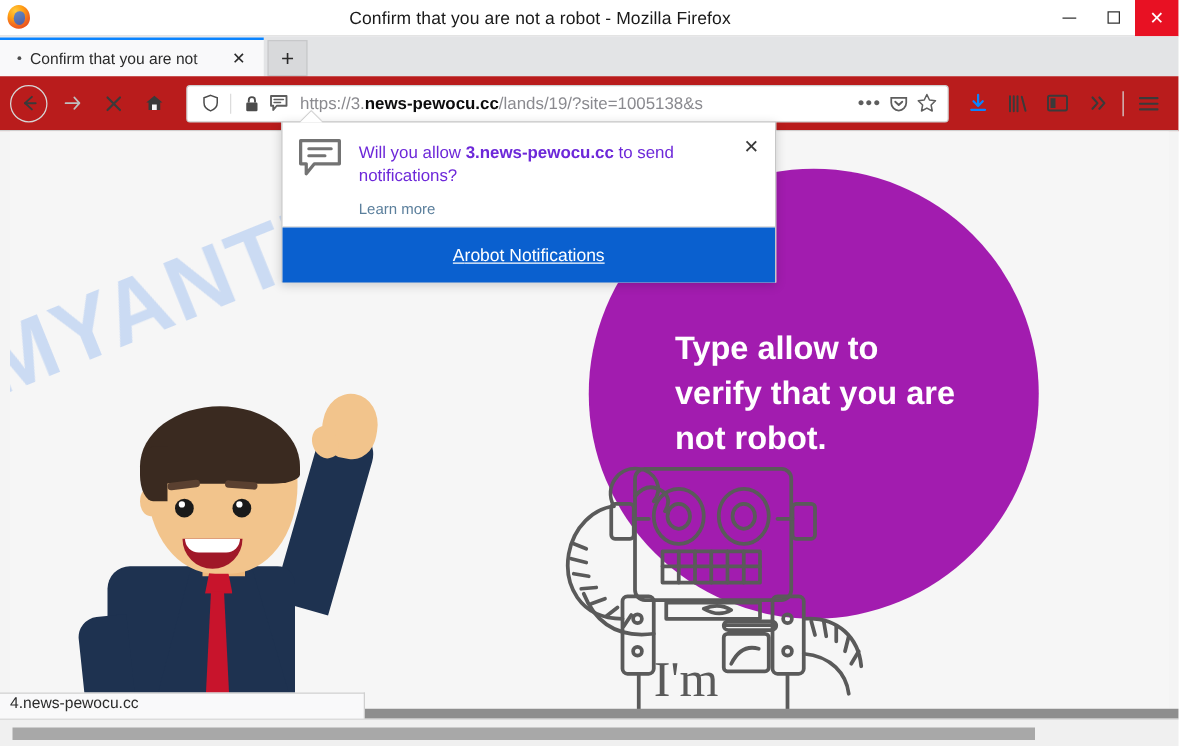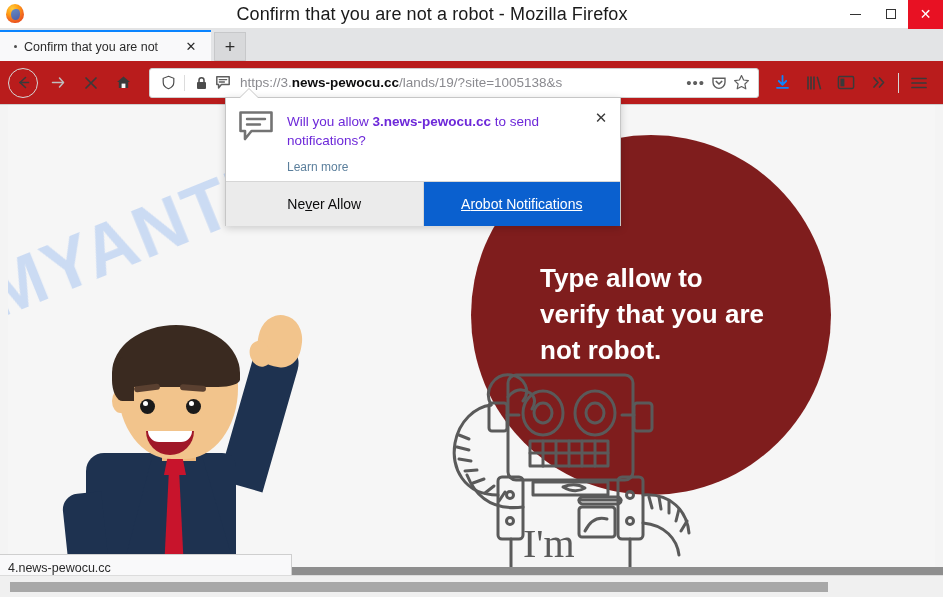--- a/index.html
+++ b/index.html
@@ -36,21 +36,21 @@
   }
   .ff-logo .inner {
     position: absolute; left: 7px; top: 6px;
     width: 9px; height: 11px;
     background: linear-gradient(160deg,#4a7fe0,#2f5fc0);
     border-radius: 50% 40% 50% 50%;
     opacity: .85;
   }
   .title-text {
     flex: 1; text-align: center;
-    font-size: 18px; color: #1a1a1a;
+    font-size: 14px; color: #1a1a1a;
     letter-spacing: .1px;
     padding-right: 0px;
     white-space: nowrap; overflow: hidden;
   }
   .winbtns { display: flex; align-items: center; height: 29px; flex: none; }
   .winbtn {
     width: 35px; height: 29px;
     display: flex; align-items: center; justify-content: center;
     font-size: 12px; color: #333;
   }
@@ -172,21 +172,21 @@
     transform-origin: left center;
     letter-spacing: 2px;
     white-space: nowrap;
     filter: blur(.4px);
     pointer-events: none;
   }
   .blue-circle {
     position: absolute;
     left: 463px; top: 30px;
     width: 360px; height: 360px;
-    background: #7f1d1d;
+    background: #a21caf;
     border-radius: 50%;
     display: flex; align-items: center; justify-content: center;
   }
   .blue-circle .txt {
     color: #ffffff;
     font-size: 26px; font-weight: bold;
     line-height: 1.38;
     text-align: left;
     width: 230px;
     margin-left: 8px;
@@ -384,21 +384,21 @@
   .dh-btn.secondary { background: #ebebeb; color: #0c0c0d; border-right: 1px solid #d6d6d6; }
   .dh-btn.primary { background: #0a60cf; color: #ffffff; }
   .ul { text-decoration: underline; }
 
   
   .statusbar {
     position: absolute; left: 0; bottom: 22px;
     height: 21px;
     background: #f9f9fa;
     border: 1px solid #cfcfcf; border-left: none; border-bottom: none;
-    display: flex; align-items: flex-end;
+    display: flex; align-items: flex-start;
     padding: 0 10px 0 8px;
     font-size: 12.5px; color: #2b2b2b;
     z-index: 30;
     min-width: 292px;
   }
   .hscroll {
     position: absolute; left: 0; bottom: 0;
     width: 943px; height: 22px;
     background: #f0f0f0;
     border-top: 1px solid #dcdcdc;
@@ -630,25 +630,20 @@
         <svg width="36" height="32" viewBox="0 0 36 32">
             <path d="M2.5 2.5 H33.5 V21 H13.5 L7 29 V21 H2.5 Z" fill="none" stroke="#737373" stroke-width="2.6" stroke-linejoin="round"></path>
             <path d="M9 9 H27 M9 14.5 H22" stroke="#737373" stroke-width="2.4" stroke-linecap="round"></path>
           </svg>
       </div>
       <div class="dh-text"><span>Will you allow </span><b>3.news-pewocu.cc</b><span> to send notifications?</span></div>
       <div class="dh-learn">Learn more</div>
       <div class="dh-close">✕</div>
     </div>
     <div class="dh-buttons">
-      <div class="dh-btn secondary">
-          <span>Ne</span>
-          <span class="ul">v</span>
-          <span>er Allow</span>
-        </div>
       <div class="dh-btn primary">
           <span class="ul">A</span>
           <span class="ul">robot Notifications</span>
         </div>
     </div>
   </div>
 
   <div class="content-bottom-strip"></div>
   <div class="statusbar">
     <span>4.news-pewocu.cc</span>

